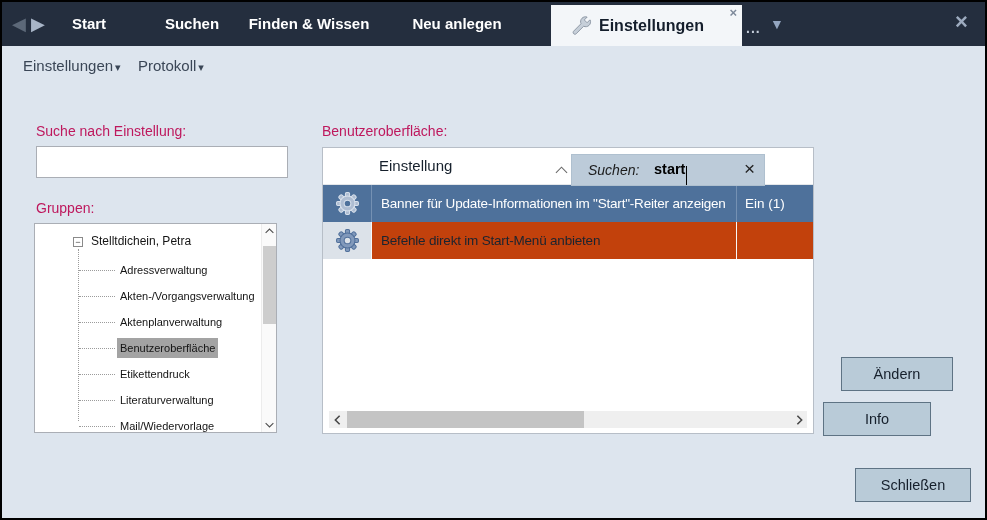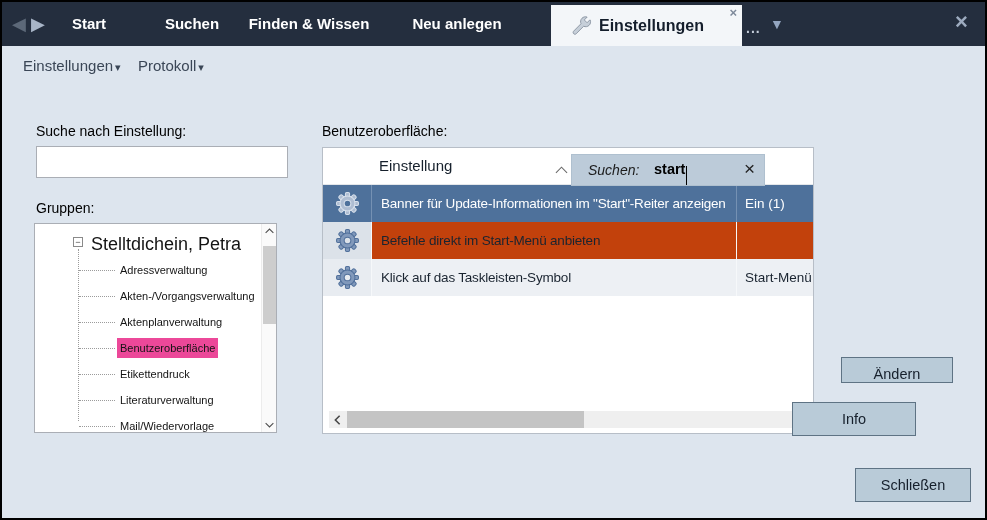--- a/index.html
+++ b/index.html
@@ -33,40 +33,40 @@
 
   
   .menubar { position:absolute; left:0; top:44px; width:983px; height:40px; }
   .menuitem { position:absolute; top:8px; height:24px; line-height:24px; font-size:15px;
               color:#3a4656; cursor:default; }
   .menu-einstellungen { left:21px; }
   .menu-protokoll { left:136px; }
   .menuitem .caret { font-size:11px; margin-left:2px; color:#3a4656; }
 
   
-  .fieldlabel { position:absolute; font-size:14px; color:#000000; }
+  .fieldlabel { position:absolute; font-size:14px; color:#be185d; }
   .lbl-suche  { left:34px; top:121px; }
   .lbl-gruppen{ left:34px; top:198px; }
   .lbl-benutzer { left:320px; top:121px; }
 
   
   .search-input { position:absolute; left:34px; top:144px; width:252px; height:32px;
                   background:#fff; border:1px solid #aaaeb5; font-size:14px; padding:0 6px;
                   font-family:"Liberation Sans", sans-serif; outline:none; }
   .treebox { position:absolute; left:32px; top:221px; width:243px; height:210px;
              background:#fff; border:1px solid #aaaeb5; overflow:hidden; }
-  .tree-root { position:absolute; left:56px; top:10px; font-size:18px; color:#141414; white-space:nowrap; }
+  .tree-root { position:absolute; left:56px; top:10px; font-size:12px; color:#141414; white-space:nowrap; }
   .expander { position:absolute; left:38px; top:13px; width:10px; height:10px; background:#fff;
               border:1px solid #8a8a8a; font-size:9px; line-height:8px; text-align:center;
               color:#444; }
   .tree-vline { position:absolute; left:43px; top:25px; width:1px; height:172px;
                 border-left:1px dotted #9b9b9b; }
   .tree-item { position:absolute; left:82px; font-size:11px; color:#141414; white-space:nowrap;
                height:20px; line-height:20px; padding:0 3px; }
-  .tree-item.sel { background:#ec4899; }
+  .tree-item.sel { background:#a3a3a3; }
   .tree-stub { position:absolute; left:44px; width:36px; height:1px; border-top:1px dotted #9b9b9b; }
   .t0 { top:36px; } .t1 { top:62px; } .t2 { top:88px; } .t3 { top:114px; }
   .t4 { top:140px; } .t5 { top:166px; } .t6 { top:192px; }
   .s0 { top:46px; } .s1 { top:72px; } .s2 { top:98px; } .s3 { top:124px; }
   .s4 { top:150px; } .s5 { top:176px; } .s6 { top:202px; }
   .vscroll { position:absolute; right:0; top:0; width:15px; height:208px; background:#fafafa;
              border-left:1px solid #ececec; }
   .vscroll .arr { position:absolute; left:1px; width:13px; height:14px; text-align:center; }
   .vscroll .arr svg { display:block; margin:4px auto 0; }
   .vscroll .arr-up { top:0; } .vscroll .arr-down { bottom:0; }
@@ -113,22 +113,22 @@
 
   .hscroll { position:absolute; left:6px; bottom:5px; width:478px; height:17px; background:#efefef; }
   .hscroll .harr { position:absolute; top:0; width:16px; height:17px; }
   .hscroll .harr svg { display:block; margin:4px auto 0; }
   .hscroll .harr-left { left:0; } .hscroll .harr-right { right:0; }
   .hscroll .hthumb { position:absolute; left:18px; top:0; width:237px; height:17px; background:#c4c4c4; }
 
   
   .btn { position:absolute; background:#b9cbd8; border:1px solid #5e7384; font-size:14.5px;
          color:#16202c; text-align:center; font-family:"Liberation Sans", sans-serif; cursor:default; }
-  .btn-aendern  { left:839px; top:355px; width:112px; height:26px; line-height:32px; }
-  .btn-info     { left:790px; top:400px; width:124px; height:34px; line-height:32px; }
+  .btn-aendern  { left:839px; top:355px; width:112px; height:34px; line-height:32px; }
+  .btn-info     { left:821px; top:400px; width:108px; height:34px; line-height:32px; }
   .btn-schliessen { left:853px; top:466px; width:116px; height:34px; line-height:32px; }
 </style>
 </head>
 <body>
 
 <div id="window">
 <div id="inner">
 
   <div class="tabbar">
     <span class="navarrow nav-back">◀</span>
@@ -242,34 +242,20 @@
           <rect class="g-t" x="10" y="1.5" width="4" height="21" rx="1.2" transform="rotate(90 12 12)"></rect>
           <rect class="g-t" x="10" y="1.5" width="4" height="21" rx="1.2" transform="rotate(135 12 12)"></rect>
           <circle class="g-b" cx="12" cy="12" r="7.2"></circle>
           <circle class="g-h" cx="12" cy="12" r="3.2"></circle>
         </svg>
       </div>
       <div class="cell-text">Befehle direkt im Start-Menü anbieten</div>
       <div class="cell-val"></div>
     </div>
 
-    <div class="trow ralt2 r2">
-      <div class="cell-icon">
-        <svg class="gear" width="25" height="25" viewBox="0 0 24 24">
-          <rect class="g-t" x="10" y="1.5" width="4" height="21" rx="1.2"></rect>
-          <rect class="g-t" x="10" y="1.5" width="4" height="21" rx="1.2" transform="rotate(45 12 12)"></rect>
-          <rect class="g-t" x="10" y="1.5" width="4" height="21" rx="1.2" transform="rotate(90 12 12)"></rect>
-          <rect class="g-t" x="10" y="1.5" width="4" height="21" rx="1.2" transform="rotate(135 12 12)"></rect>
-          <circle class="g-b" cx="12" cy="12" r="7.2"></circle>
-          <circle class="g-h" cx="12" cy="12" r="3.2"></circle>
-        </svg>
-      </div>
-      <div class="cell-text">Klick auf das Taskleisten-Symbol</div>
-      <div class="cell-val">Start-Menü</div>
-    </div>
 
     <div class="hscroll">
       <div class="harr harr-left">
         <svg width="7" height="10" viewBox="0 0 8 14">
               <polyline points="7,1 1,7 7,13" fill="none" stroke="#474747" stroke-width="2.2"></polyline>
             </svg>
       </div>
       <div class="hthumb"></div>
       <div class="harr harr-right">
         <svg width="7" height="10" viewBox="0 0 8 14">

